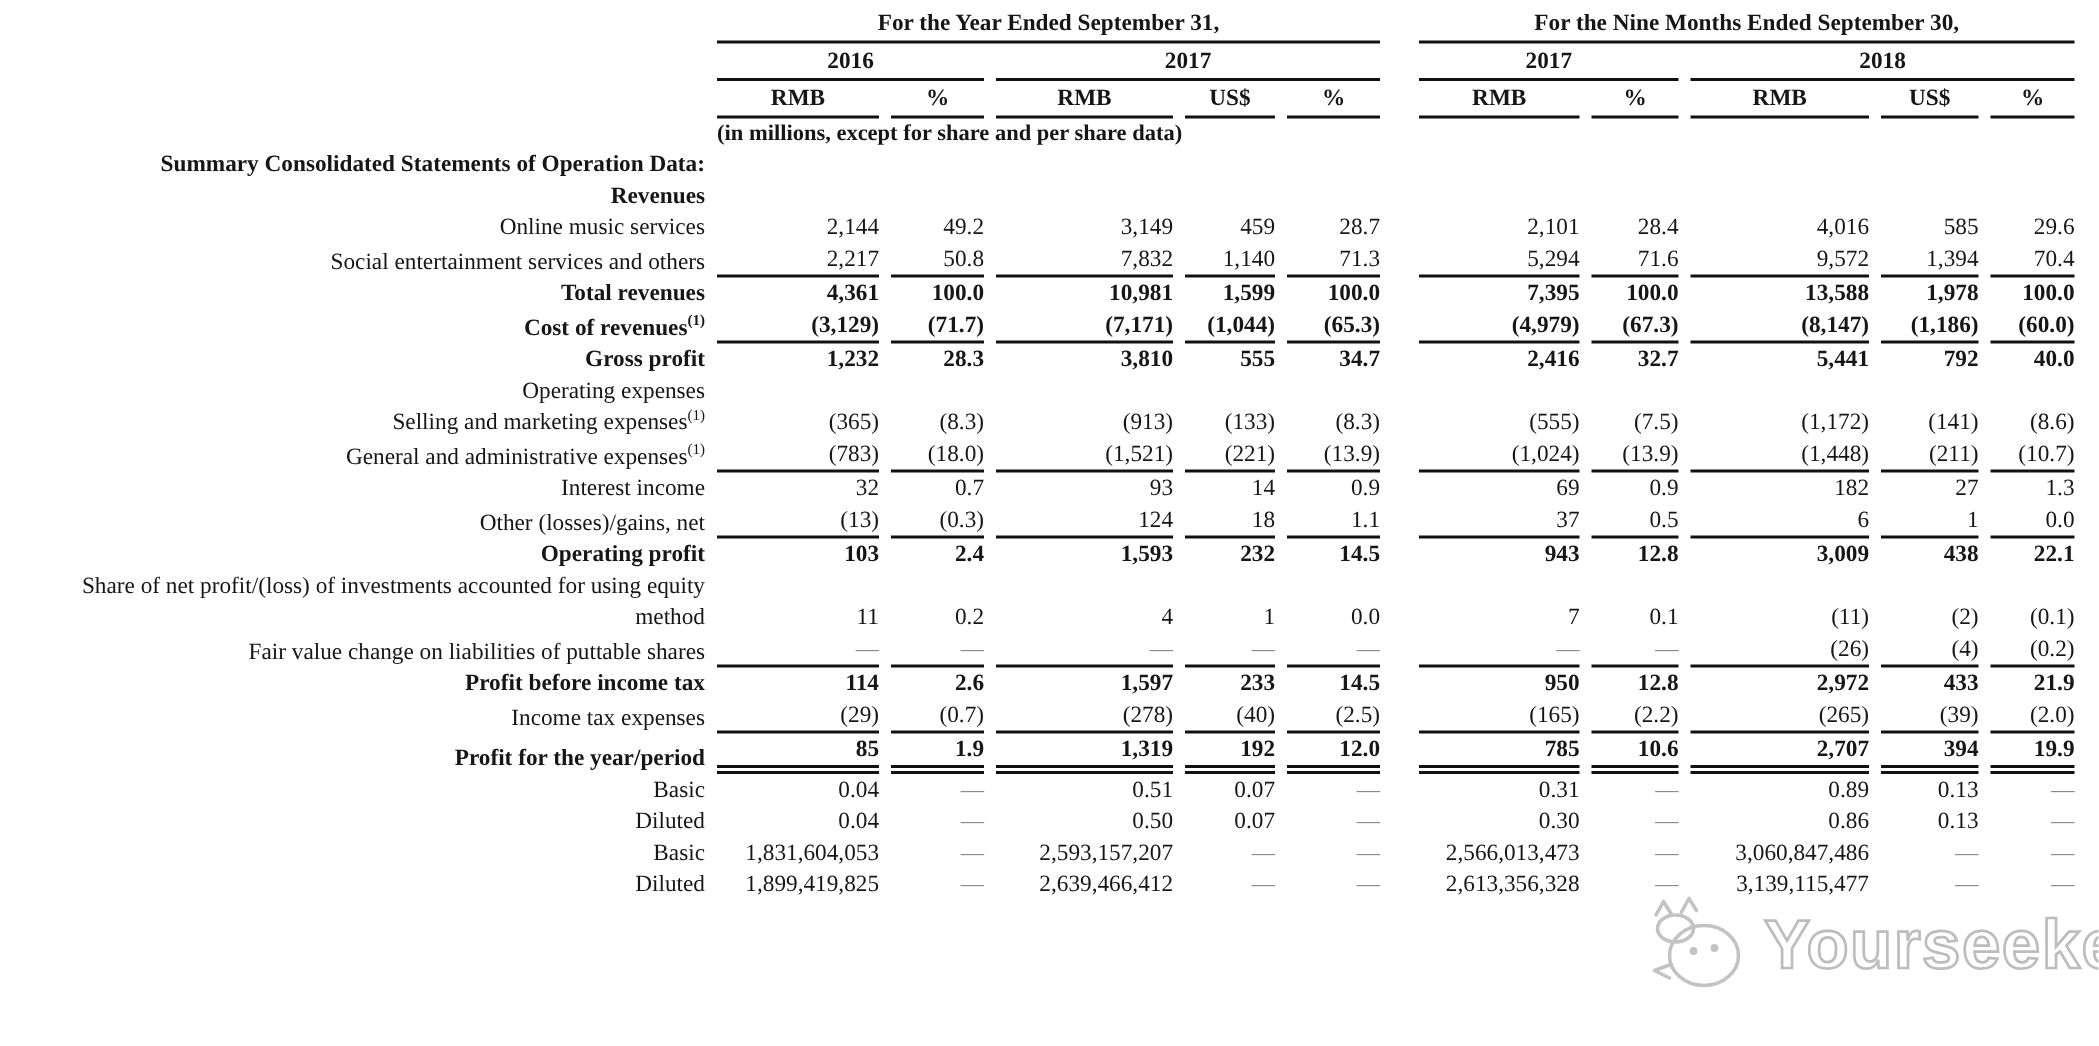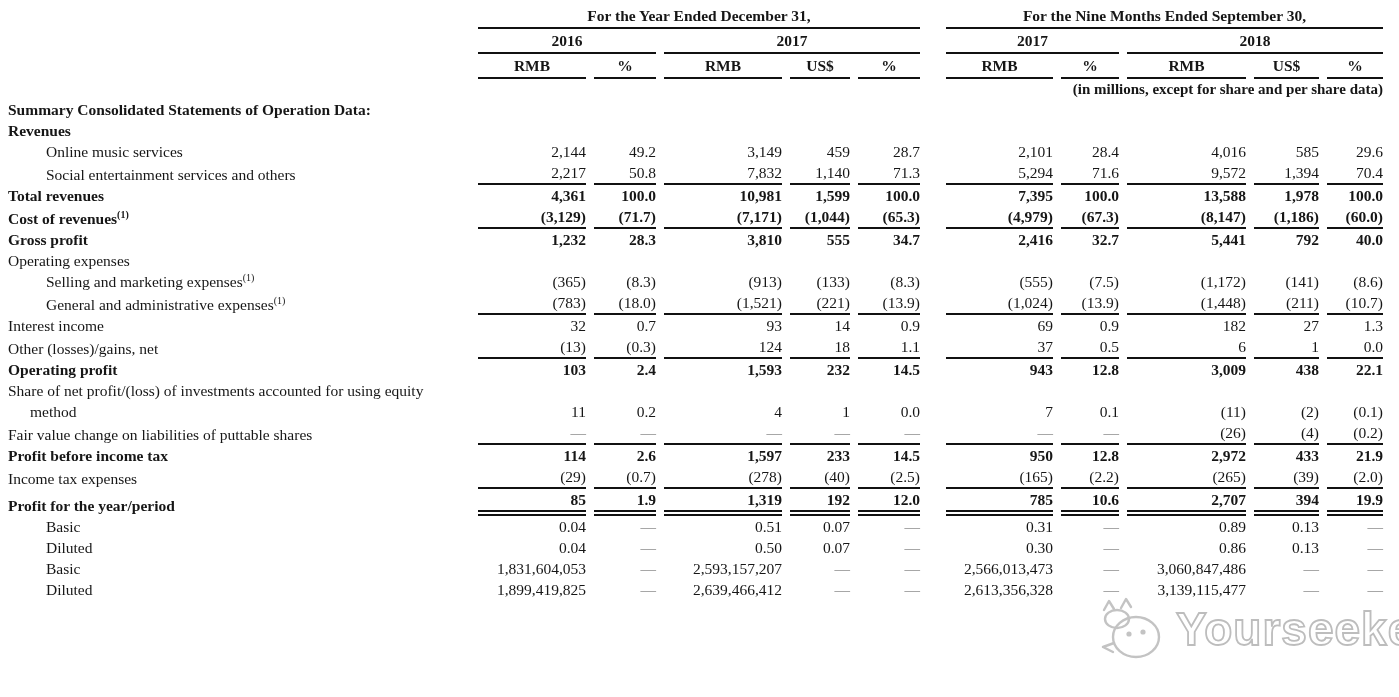--- a/index.html
+++ b/index.html
@@ -8,30 +8,30 @@
     background:#ffffff;color:#161616;
     font-family:"Liberation Serif",serif;
   }
   table{
     border-collapse:separate;border-spacing:8px 0;table-layout:fixed;
     position:absolute;left:0;top:4px;
   }
   td{padding:0;font-size:15.5px;line-height:21px;vertical-align:bottom;white-space:nowrap}
   thead td{font-weight:bold;text-align:center;line-height:23px;vertical-align:bottom}
   .hline{border-bottom:2px solid #111}
-  .lbl{text-align:left}
+  .lbl{text-align:right}
   .num{text-align:right}
   .b{font-weight:bold}
   .i1{padding-left:38px}
   .l2{padding-left:22px}
   sup{font-size:10px;line-height:0}
   .rs{border-bottom:2px solid #111}
   .rd{border-bottom:6px double #111}
   .dash{color:#8a8a8a}
-  .note-cell{font-weight:bold;text-align:right;font-size:15px;line-height:20px}
+  .note-cell{font-weight:bold;text-align:left;font-size:15px;line-height:20px}
   tr.sp td{padding-top:8px}
   .watermark{
     position:absolute;left:1090px;top:592px;height:74px;
     display:flex;align-items:center;gap:4px;z-index:9;pointer-events:none;
   }
   .wm-text{
     font-family:"Liberation Sans",sans-serif;
     font-size:46px;font-weight:700;letter-spacing:1px;
     color:#ffffff;-webkit-text-stroke:1.8px #bdbdbd;
   }
@@ -51,21 +51,21 @@
     <col style="width:10px">
     <col style="width:107px">
       <col style="width:58px">
       <col style="width:119px">
       <col style="width:65px">
       <col style="width:56px">
   </colgroup>
   <thead>
       <tr>
         <td></td>
-        <td class="hline" colspan="5">For the Year Ended December 31,</td>
+        <td class="hline" colspan="5">For the Year Ended September 31,</td>
         <td></td>
         <td class="hline" colspan="5">For the Nine Months Ended September 30,</td>
       </tr>
       <tr>
         <td></td>
         <td class="hline" colspan="2">2016</td>
         <td class="hline" colspan="3">2017</td>
         <td></td>
         <td class="hline" colspan="2">2017</td>
         <td class="hline" colspan="3">2018</td>

